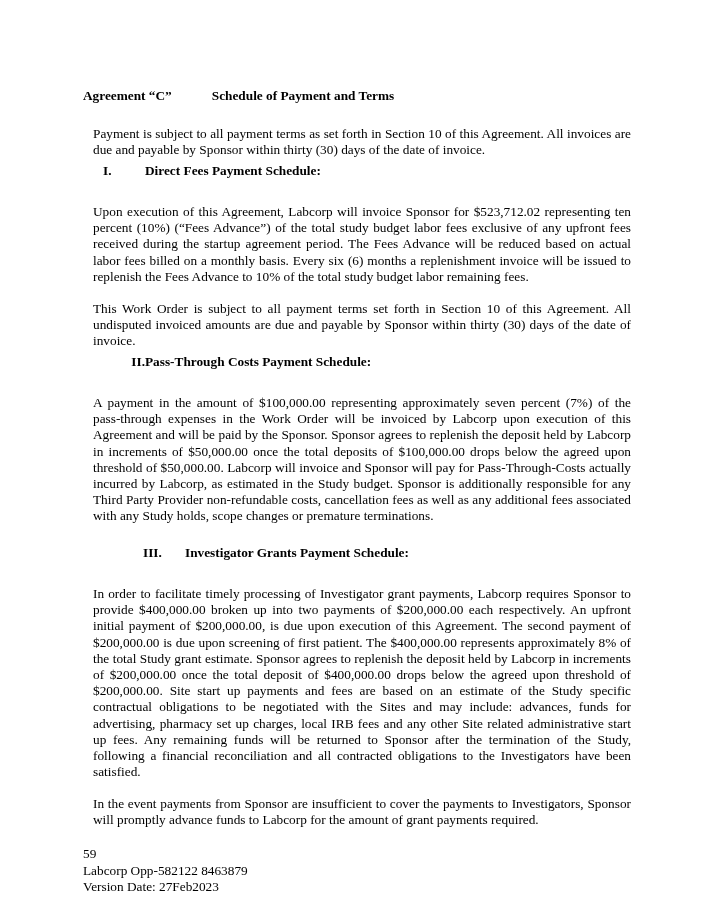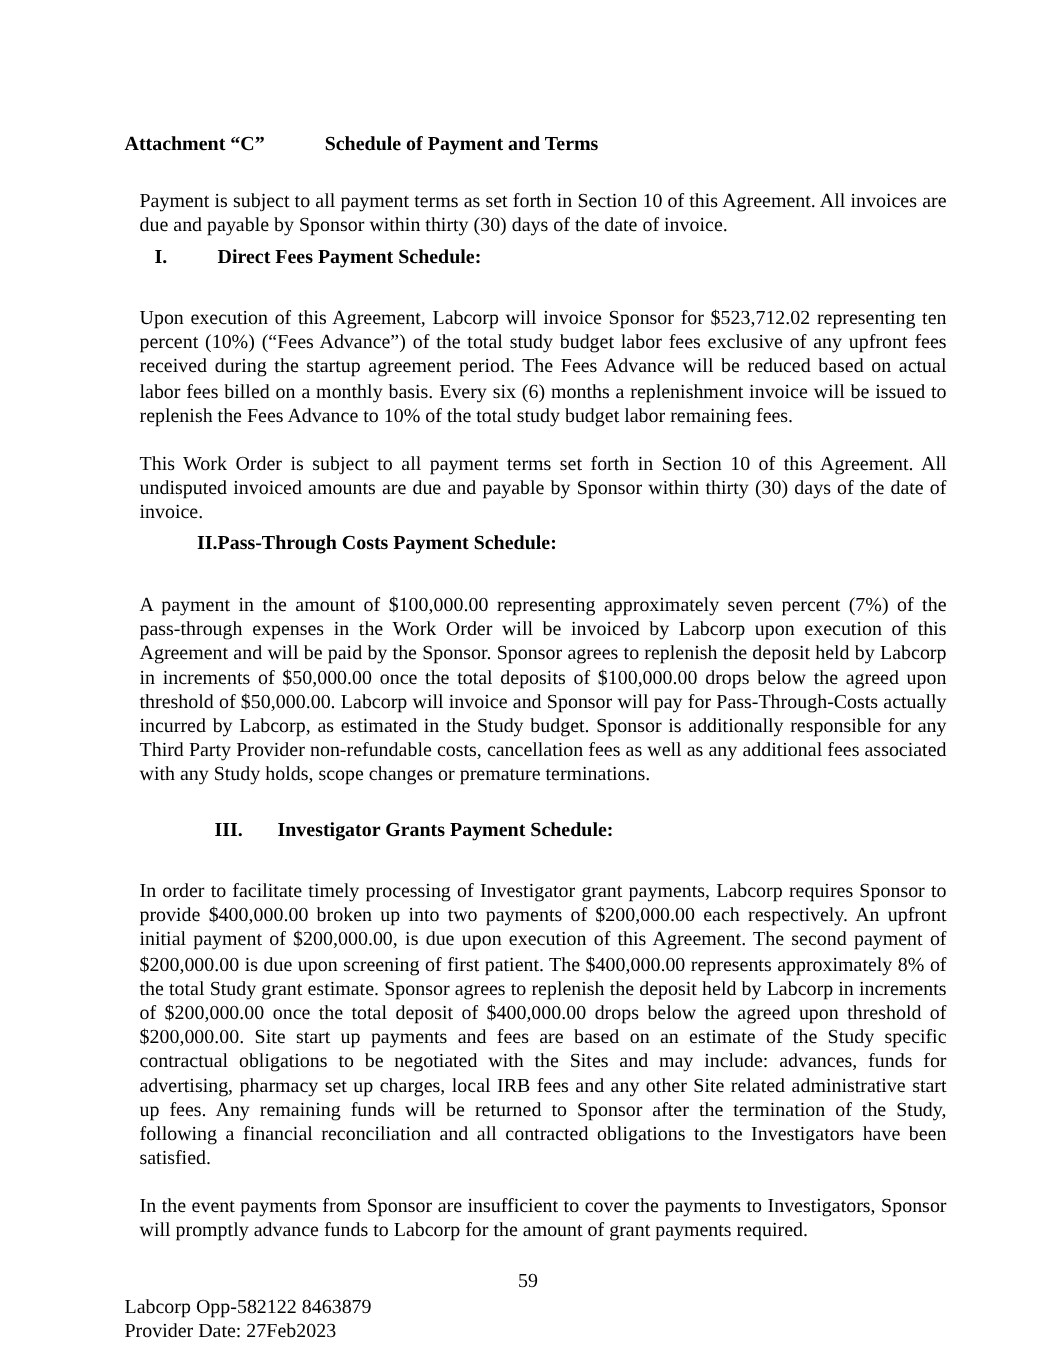--- a/index.html
+++ b/index.html
@@ -7,31 +7,31 @@
       width: 704px; height: 911px; position: relative; overflow: hidden;
       font-family: "Liberation Serif", "DejaVu Serif", serif;
       color: #000000; font-size: 13.3px; line-height: 16.2px;
     }
     .page { position: absolute; left: 83px; top: 0; width: 538px; }
     .title { position: absolute; top: 88px; left: 0; font-weight: bold; white-space: nowrap; }
     .title .tab { display: inline-block; width: 40px; }
     .p { position: absolute; left: 0; width: 538px; text-align: justify; margin: 10px; }
     .heading { position: absolute; left: 20px; font-weight: bold; white-space: nowrap; }
     .heading .num { display: inline-block; width: 42px; }
-    .footer-page { position: absolute; top: 846px; left: 0; width: 538px; text-align: center; }
+    .footer-page { position: absolute; top: 846px; left: 0; width: 538px; }
     .footer-left { position: absolute; top: 863px; left: 0; }
     .footer-right { position: absolute; top: 913px; left: 357px; font-family: Liberation Mono, monospace; }
     .footer-left2 { position: absolute; top: 879px; left: 0; }
   </style>
 </head>
 <body>
 
 <div class="page">
   <div class="title">
-    <span>Attachment “C”</span><span class="tab"></span><span>Schedule of Payment and Terms</span>
+    <span>Agreement “C”</span><span class="tab"></span><span>Schedule of Payment and Terms</span>
   </div>
 
   <p class="p" style="top:116px;">Payment is subject to all payment terms as set forth in Section 10 of this Agreement.  All invoices are due and payable by Sponsor within thirty (30) days of the date of invoice.</p>
 
   <div class="heading" style="top:163px;">
     <span class="num">I.</span><span>Direct Fees Payment Schedule:</span>
   </div>
   <p class="p" style="top:194px;">Upon execution of this Agreement, Labcorp will invoice Sponsor for $523,712.02 representing ten percent (10%) (“Fees Advance”) of the total study budget labor fees exclusive of any upfront fees received during the startup agreement period.  The Fees Advance will be reduced based on actual labor fees billed on a monthly basis.  Every six (6) months a replenishment invoice will be issued to replenish the Fees Advance to 10% of the total study budget labor remaining fees.</p>
   <p class="p" style="top:291px;">This Work Order is subject to all payment terms set forth in Section 10 of this Agreement.  All undisputed invoiced amounts are due and payable by Sponsor within thirty (30) days of the date of invoice.</p>
 
@@ -42,14 +42,14 @@
 
   <div class="heading" style="top:545px;margin-left:40px;">
     <span class="num">III.</span><span>Investigator Grants Payment Schedule:</span>
   </div>
   <p class="p" style="top:576px;">In order to facilitate timely processing of Investigator grant payments, Labcorp requires Sponsor to provide $400,000.00 broken up into two payments of $200,000.00 each respectively. An upfront initial payment of $200,000.00, is due upon execution of this Agreement. The second payment of $200,000.00 is due upon screening of first patient. The $400,000.00 represents approximately 8% of the total Study grant estimate. Sponsor agrees to replenish the deposit held by Labcorp in increments of $200,000.00 once the total deposit of $400,000.00 drops below the agreed upon threshold of $200,000.00. Site start up payments and fees are based on an estimate of the Study specific contractual obligations to be negotiated with the Sites and may include: advances, funds for advertising, pharmacy set up charges, local IRB fees and any other Site related administrative start up fees.  Any remaining funds will be returned to Sponsor after the termination of the Study, following a financial reconciliation and all contracted obligations to the Investigators have been satisfied.</p>
   <p class="p" style="top:786px;">In the event payments from Sponsor are insufficient to cover the payments to Investigators, Sponsor will promptly advance funds to Labcorp for the amount of grant payments required.</p>
 
   <div class="footer-page">59</div>
   <div class="footer-left">Labcorp Opp-582122 8463879</div>
   <div class="footer-right">Confidential Information</div>
-  <div class="footer-left2">Provider Date: 27Feb2023</div>
+  <div class="footer-left2">Version Date: 27Feb2023</div>
 </div>
 
 </body></html>

